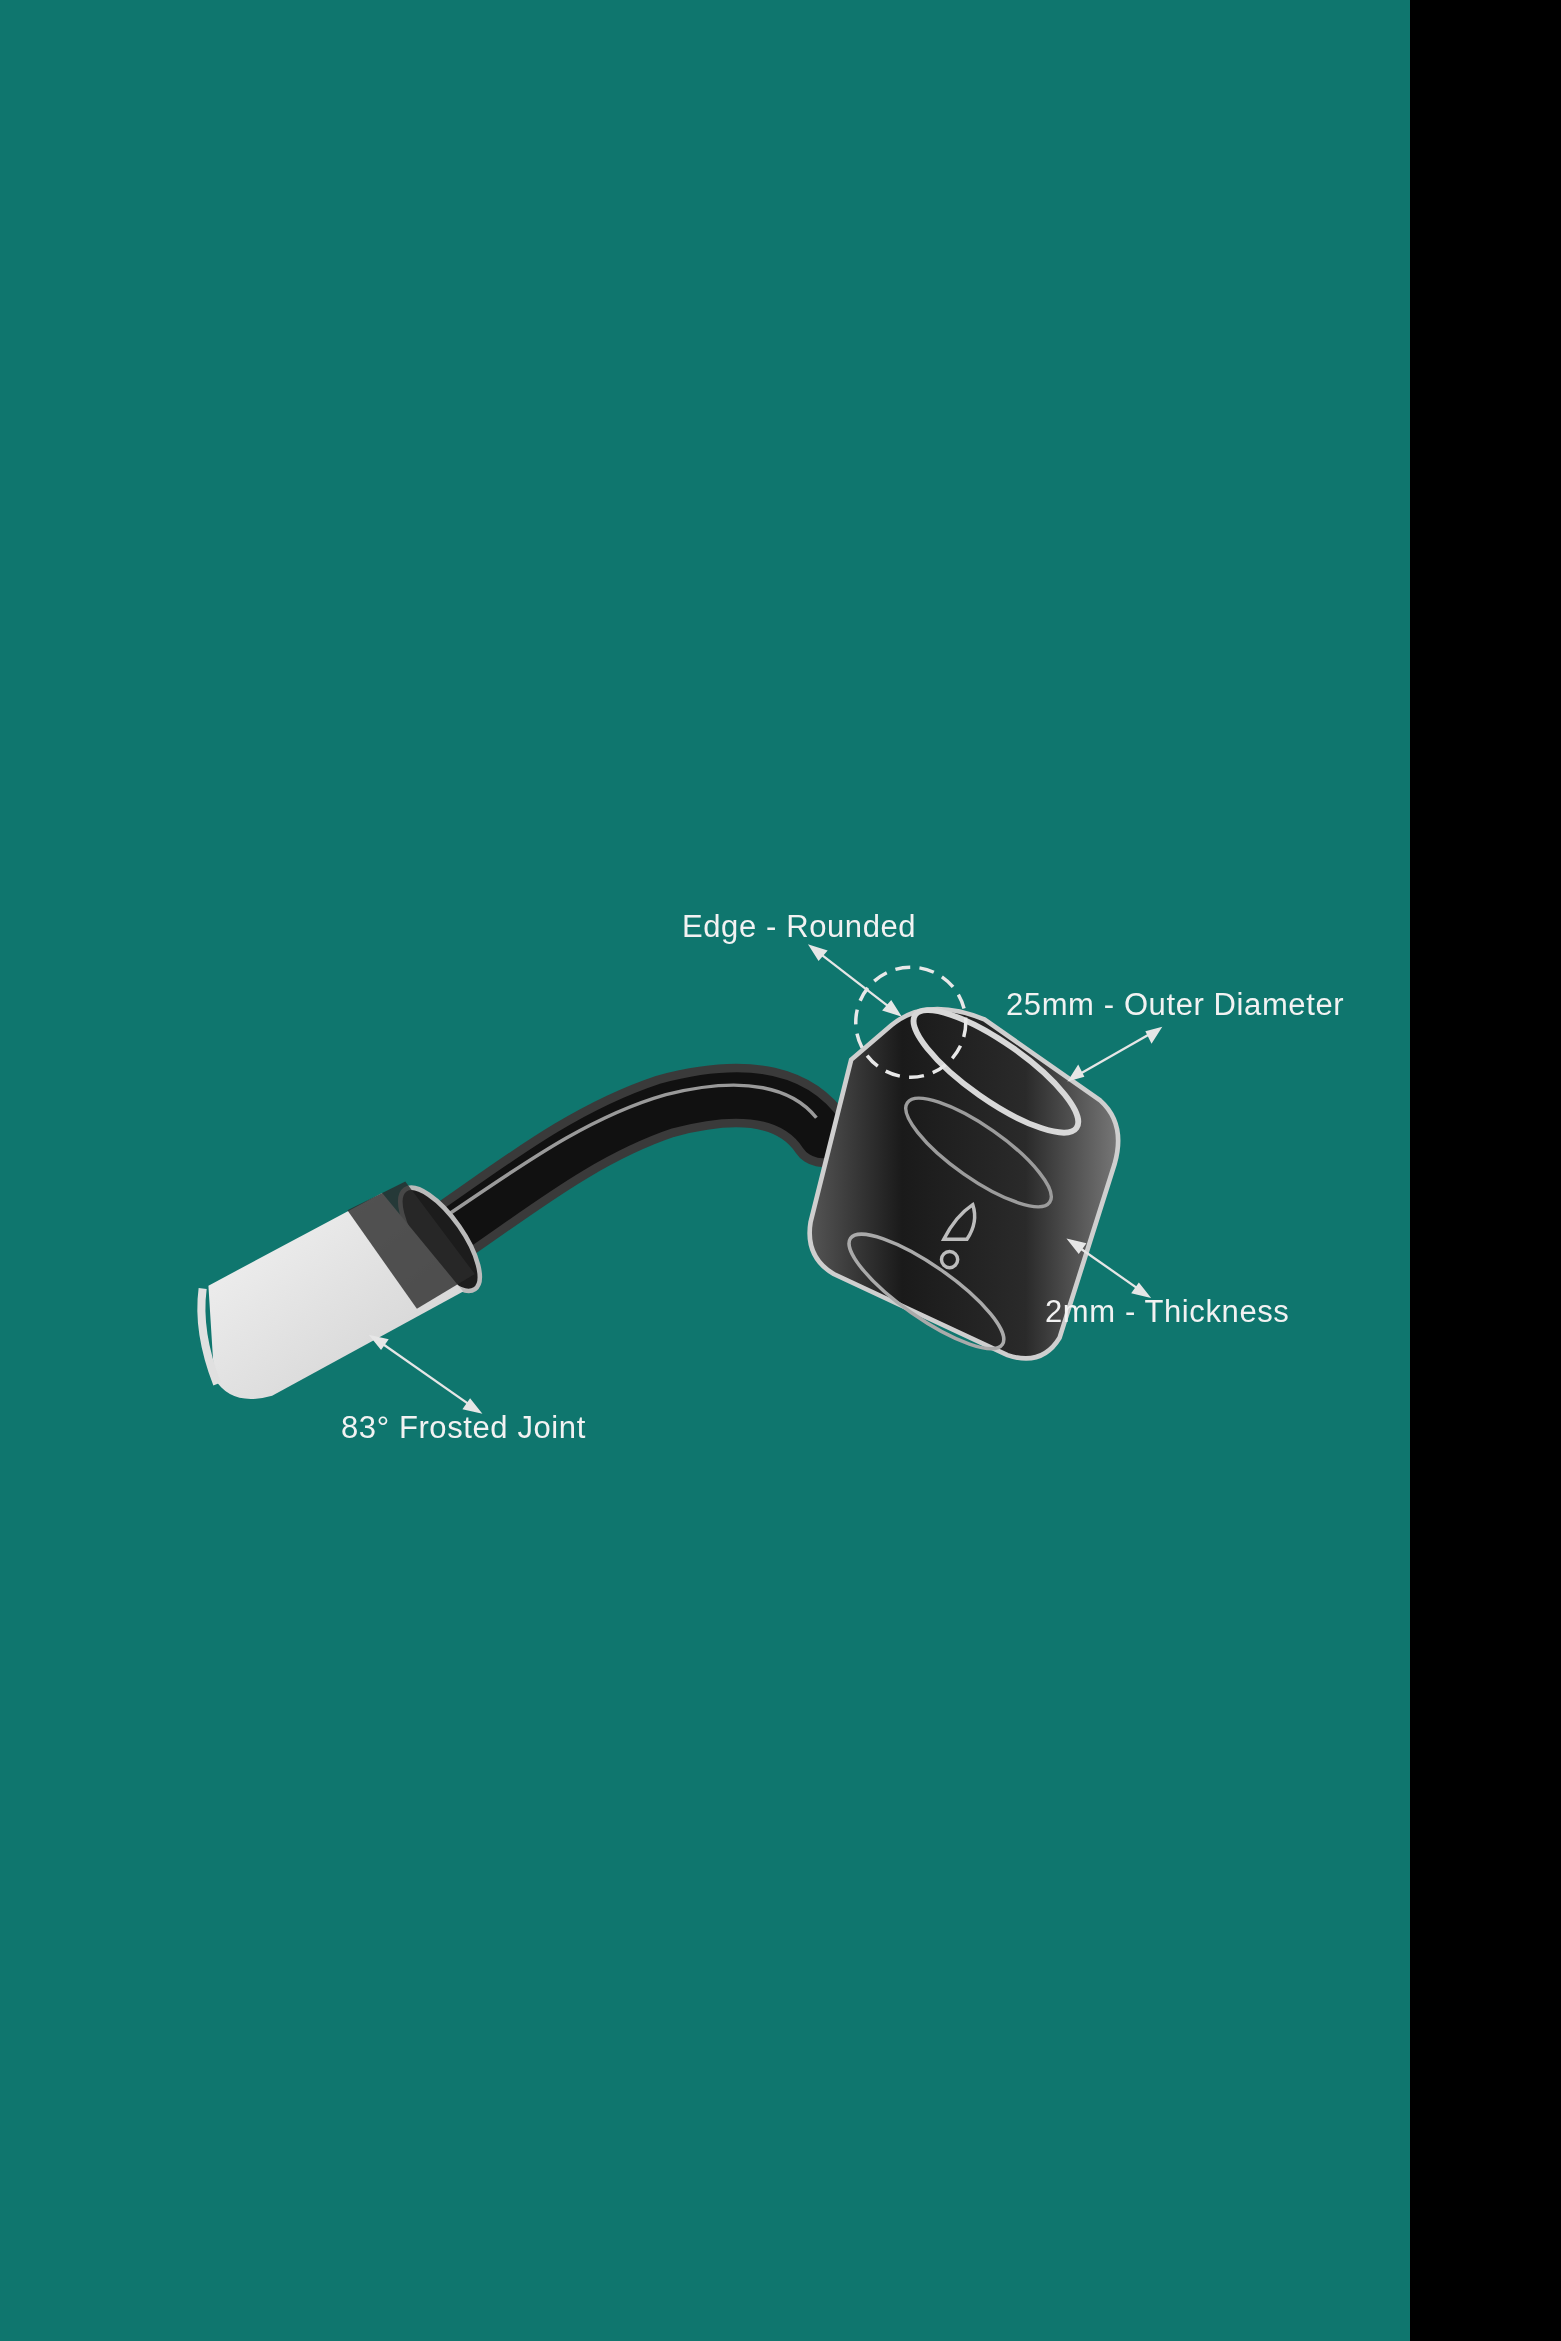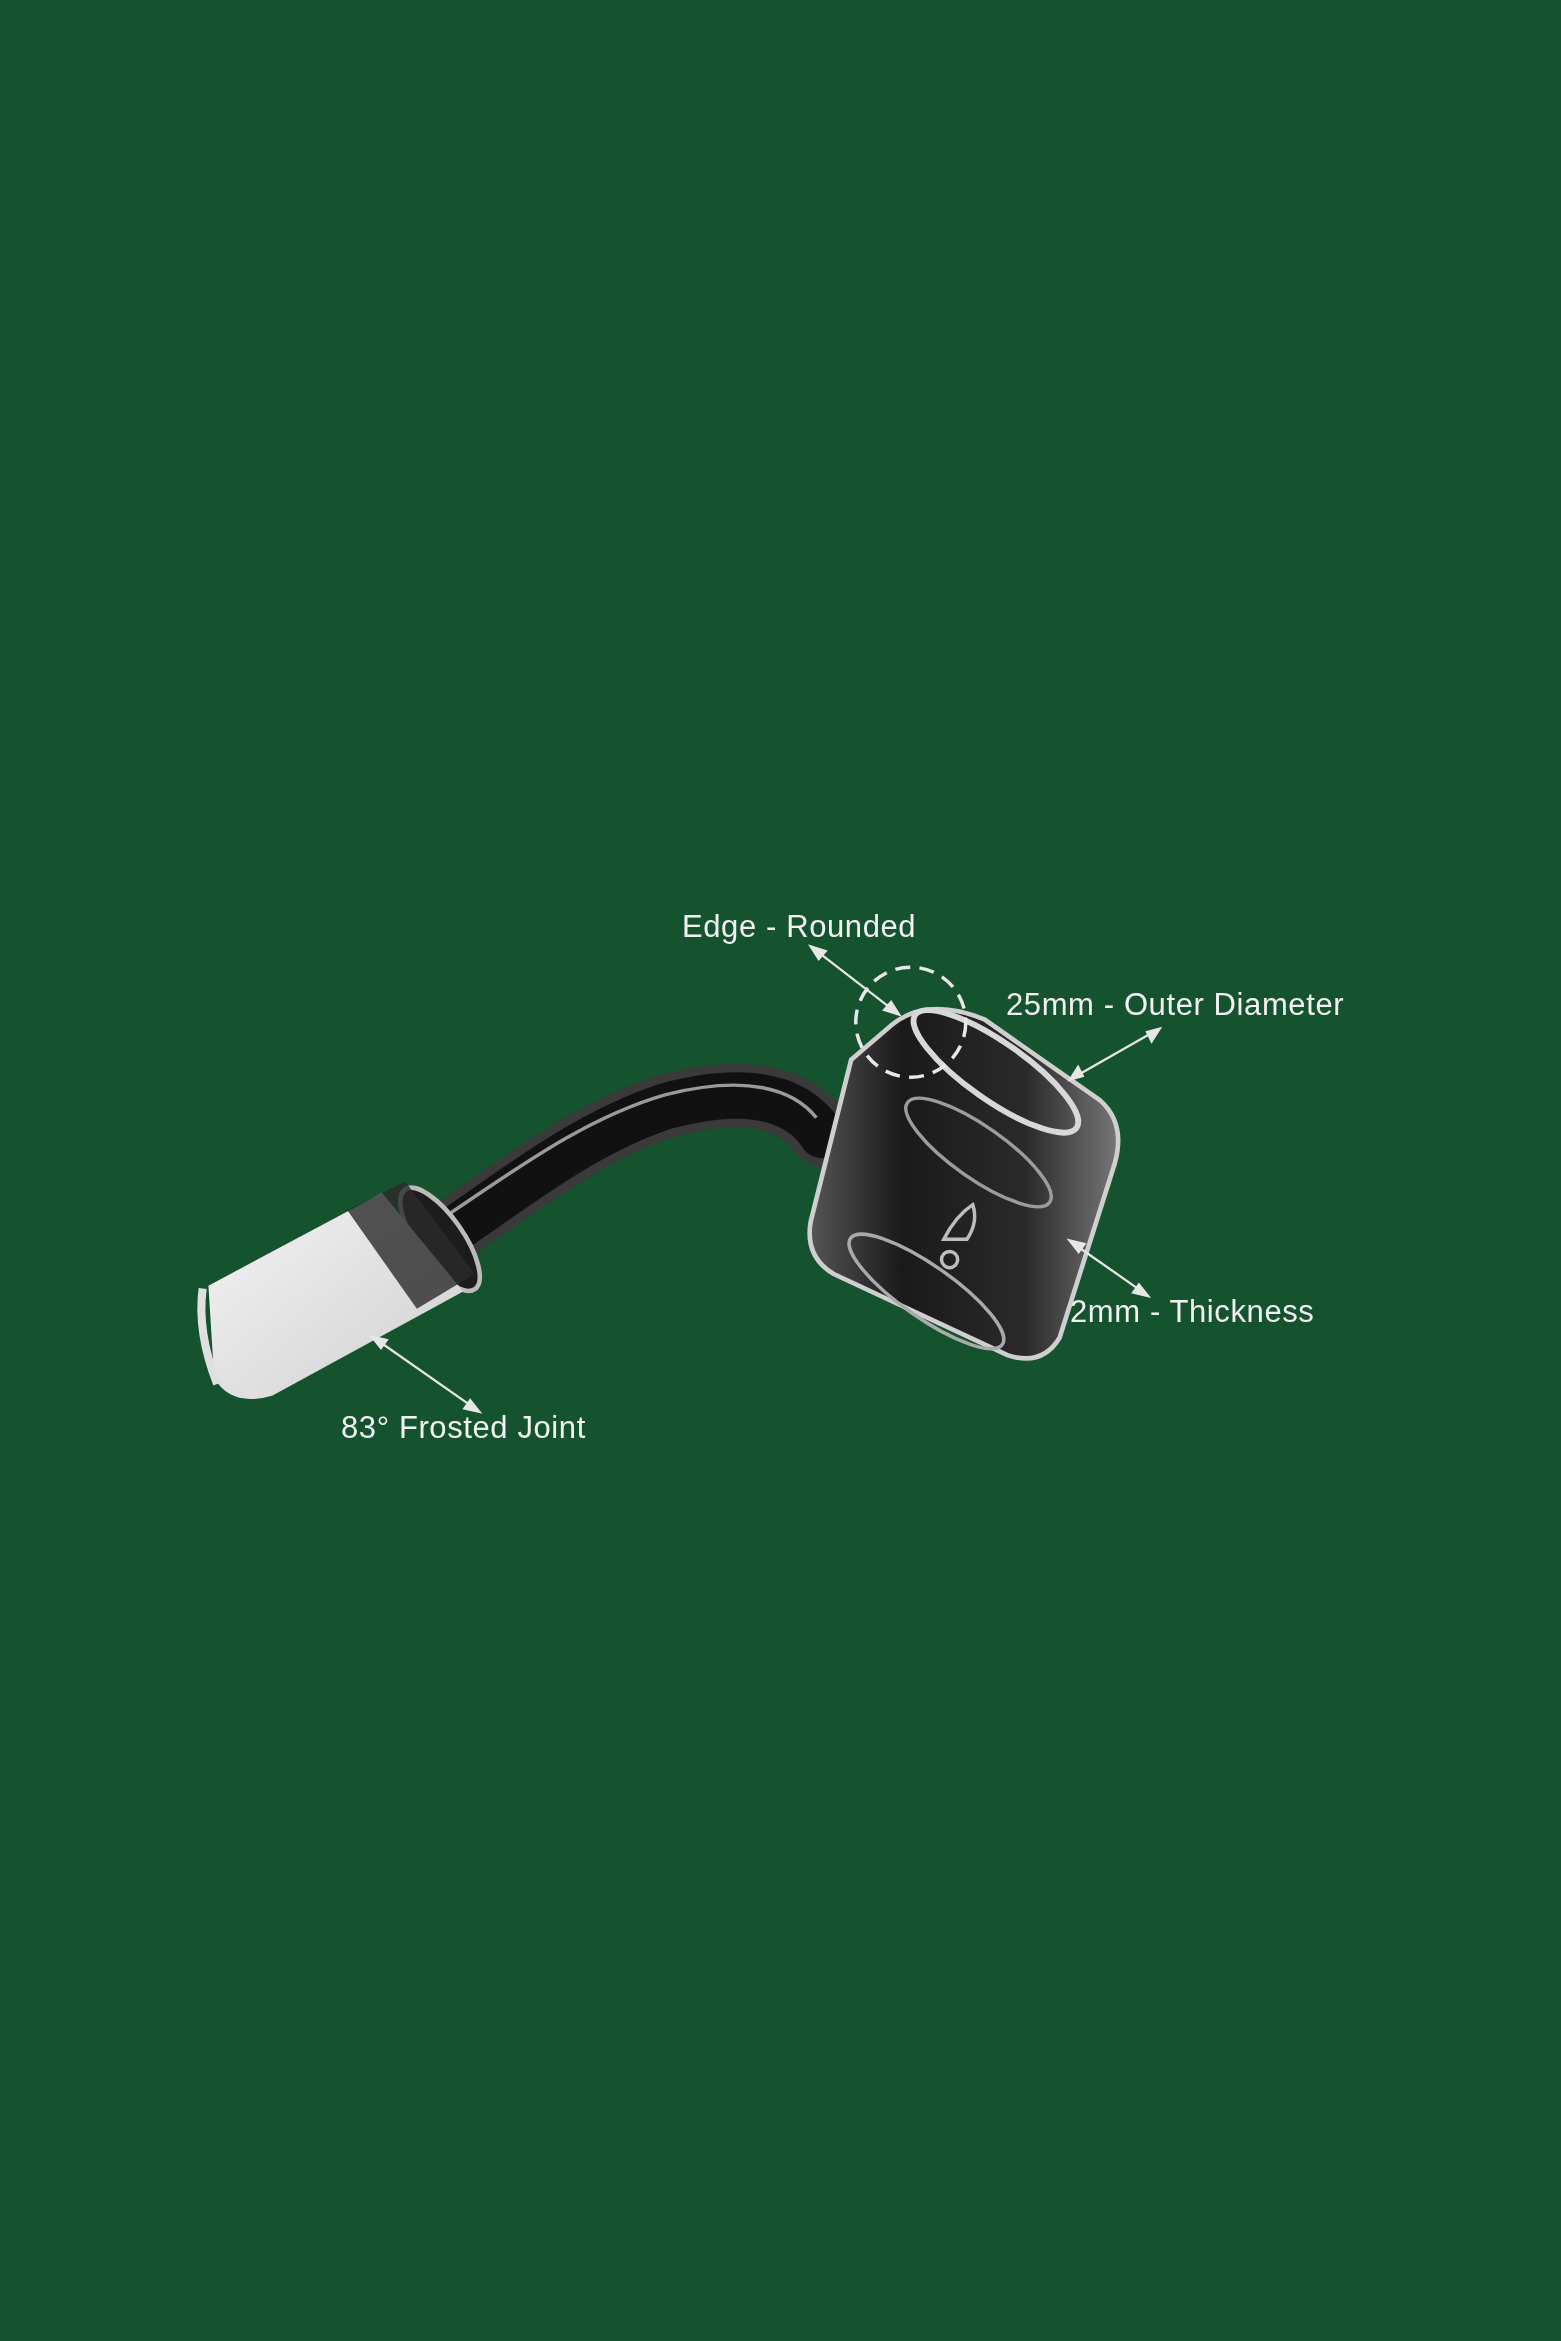--- a/index.html
+++ b/index.html
@@ -1,17 +1,17 @@
 <!DOCTYPE html>
 <html style="font-size:9.3px"><head>
 <meta charset="utf-8">
 <style>
   html, body { margin: 0; padding: 0; background: #000; }
   body { width: 1561px; height: 2342px; position: relative; overflow: hidden; font-family: "Liberation Sans", sans-serif; }
-  .stage { position: absolute; left: 0; top: 0; width: 1561px; height: 2342px; background: #14532d; }
+  .stage { position: absolute; left: 0; top: 0; width: 1410px; height: 2342px; background: #0f766e; }
   .label { position: absolute; color: #f2f2f2; font-size: 31px; letter-spacing: 0.6px; white-space: nowrap; }
   svg { position: absolute; left: 0; top: 0; }
 </style>
 </head>
 <body>
 
 <div class="stage">
   <svg width="1561" height="2342" viewBox="0 0 2696 4044">
     <defs>
       <linearGradient id="glass" x1="0" y1="0" x2="1" y2="0">
@@ -69,16 +69,16 @@
       <polygon points="1983,2238 1957,2232 1967,2218"></polygon>
 
       <line x1="650" y1="2313" x2="820" y2="2432"></line>
       <polygon points="642,2308 668,2314 658,2328"></polygon>
       <polygon points="828,2438 802,2432 812,2418"></polygon>
     </g>
   </svg>
 
   <div class="label" style="left:682px; top:909px;">Edge - Rounded</div>
   <div class="label" style="left:1006px; top:987px;text-align:center;">25mm - Outer Diameter</div>
-  <div class="label" style="left:1045px; top:1294px;margin-left:25px;">2mm - Thickness</div>
+  <div class="label" style="left:1045px; top:1294px;">2mm - Thickness</div>
   <div class="label" style="left:341px; top:1410px;">83° Frosted Joint</div>
 </div>
 
 
 </body></html>

